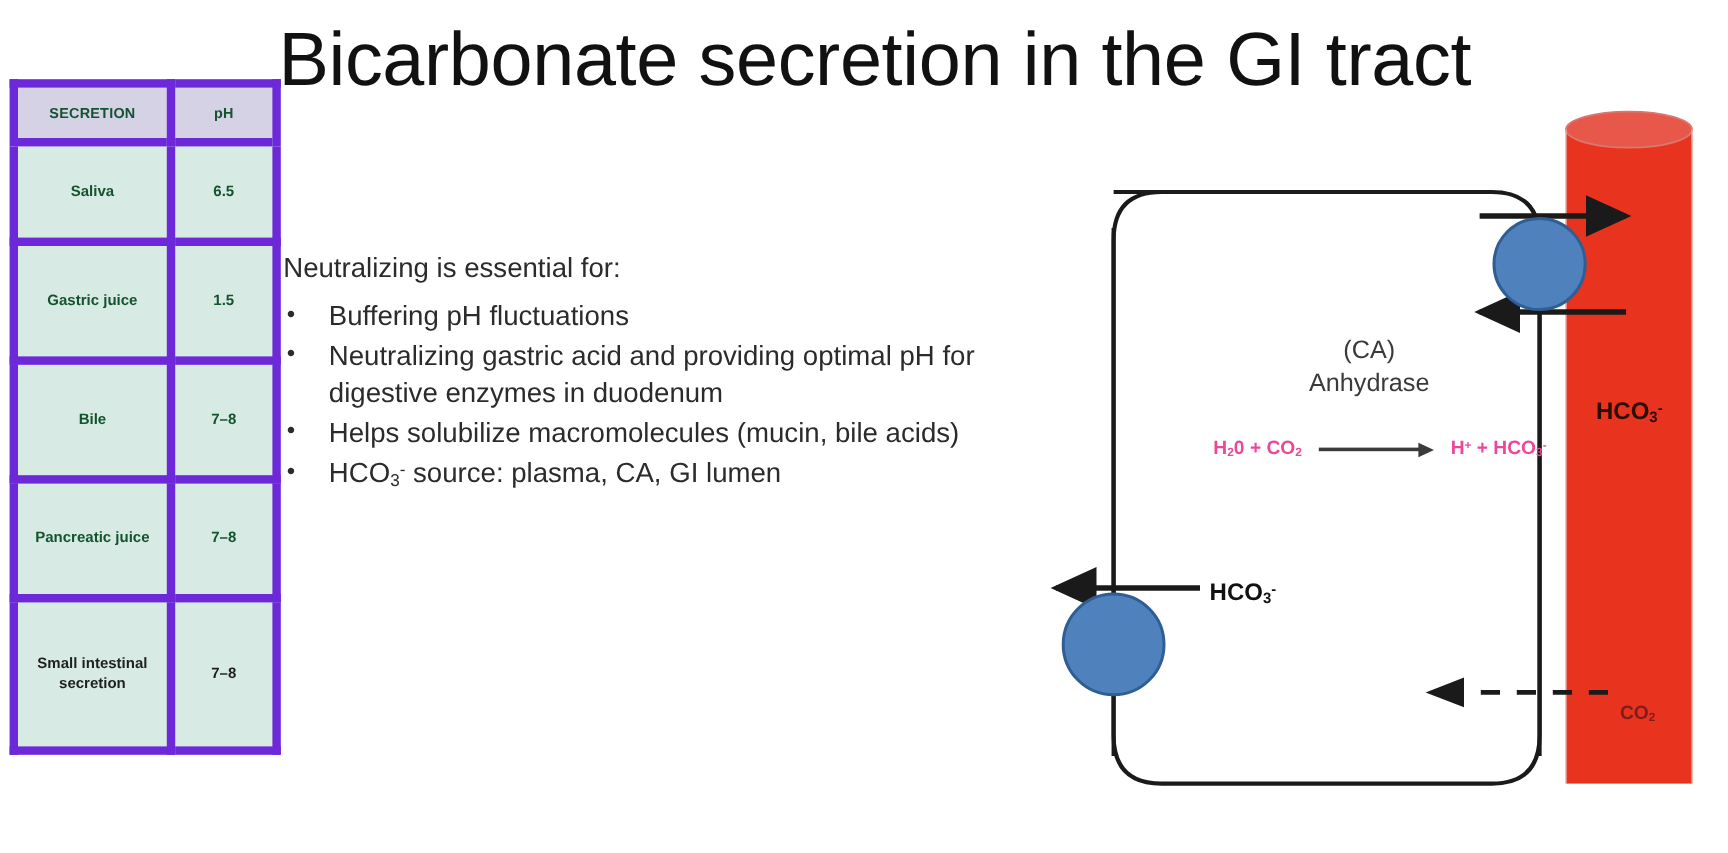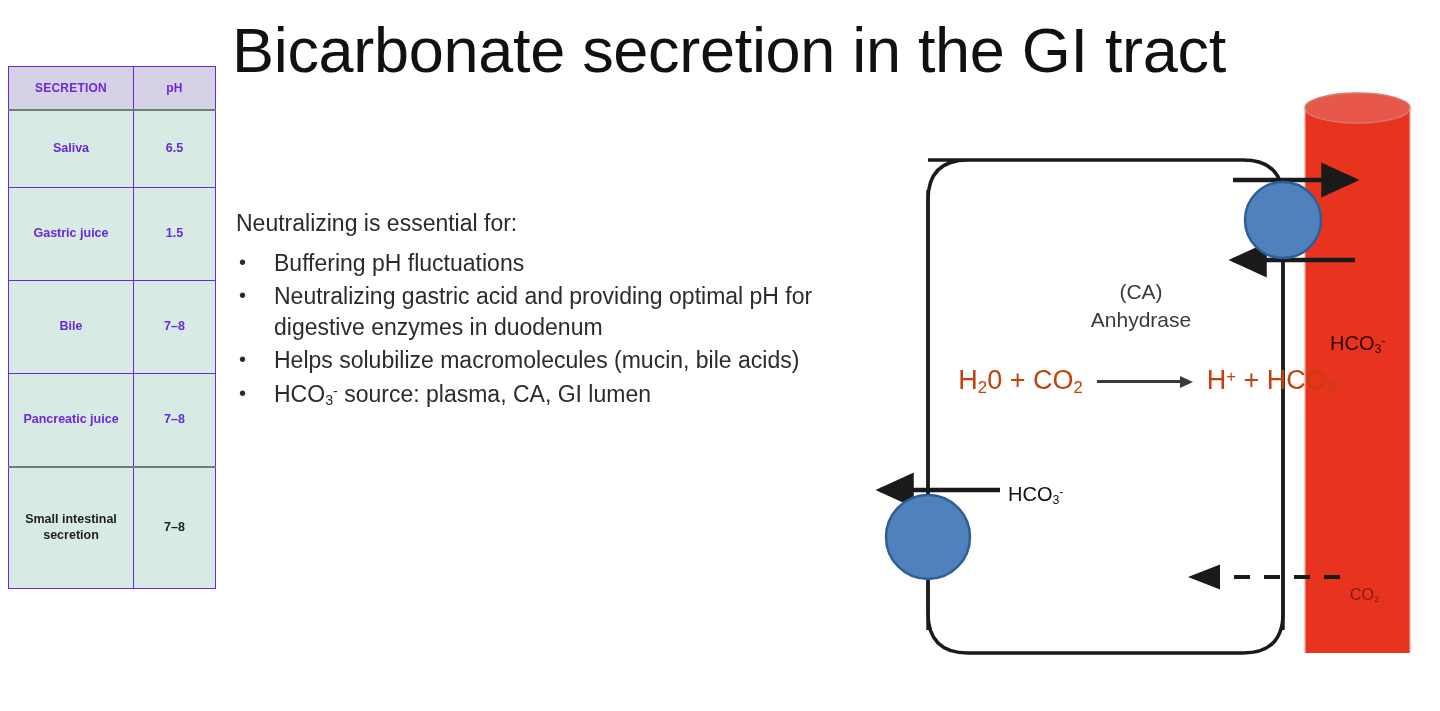--- a/index.html
+++ b/index.html
@@ -19,26 +19,26 @@
   
   .ph-table {
     position: absolute;
     left: 8px;
     top: 66px;
     width: 197px;
     border-collapse: collapse;
     table-layout: fixed;
   }
   .ph-table td, .ph-table th {
-    border: 1px solid #6d28d9;
+    border: 7px solid #6d28d9;
     padding: 0 2px;
     text-align: center;
     vertical-align: middle;
     font-size: 12.5px;
-    color: #6d28d9;
+    color: #14532d;
     line-height: 1.25;
     font-weight: 600;
   }
   .ph-table th {
     background: #d5d2e6;
     height: 42px;
     font-size: 12px;
     letter-spacing: .2px;
     font-weight: 600;
     border-bottom: 2px solid #6f7d7a;
@@ -105,21 +105,21 @@
   .diagram {
     position: absolute;
     left: 840px;
     top: 70px;
     width: 600px;
     height: 620px;
   }
   .diagram svg { display: block; }
   .diagram .lbl {
     position: absolute;
-    font-weight: 400;
+    font-weight: 700;
     white-space: nowrap;
   }
   .lbl-hco3-vessel {
     left: 490px;
     top: 262px;
     font-size: 20px;
     color: #2a0c06;
   }
   .lbl-hco3-left {
     left: 168px;
@@ -142,23 +142,23 @@
     font-size: 21px;
     line-height: 1.33;
     color: #3a3a3a;
     font-weight: 400;
   }
   .reaction {
     position: absolute;
     left: 90px;
     top: 295px;
     width: 440px;
-    font-size: 27px;
-    font-weight: 400;
-    color: #c2410c;
+    font-size: 16px;
+    font-weight: 700;
+    color: #ec4899;
     display: flex;
     align-items: center;
     justify-content: center;
   }
   .reaction .rx-arrow {
     display: inline-block;
     width: 96px;
     height: 14px;
     margin: 0 14px;
     position: relative;

